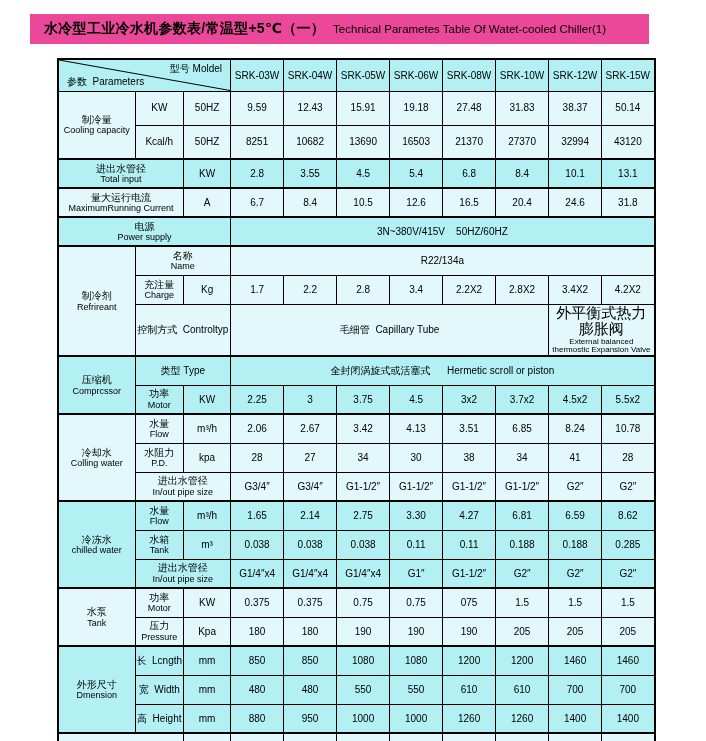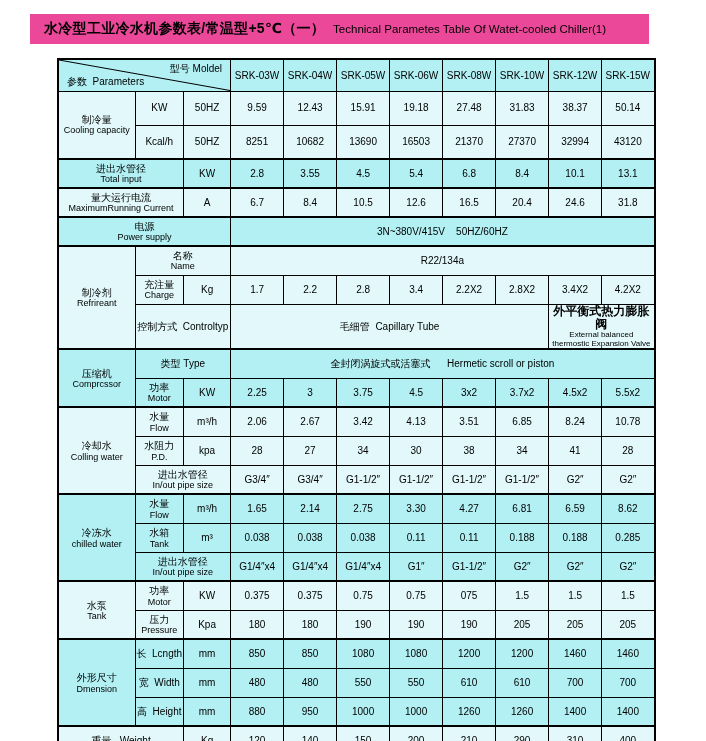--- a/index.html
+++ b/index.html
@@ -44,21 +44,21 @@
   .en { font-size:9px; }
   .v  { font-size:10px; }
   .pre { white-space:pre; }
 
   .corner { position:relative; padding:0; }
   .corner svg { position:absolute; left:0; top:0; width:100%; height:100%; display:block; }
   .corner .ct { position:absolute; top:3px; right:8px; font-size:10px; }
   .corner .cb { position:absolute; bottom:3px; left:8px; font-size:10px; }
 
   .valve { font-size:8px; line-height:1.1; }
-  .valve .vzh { font-size:12px;font-weight:bold; }
+  .valve .vzh { font-size:15px; }
 </style>
 </head>
 <body>
 
 <div class="title-bar">
   <span class="title-zh">水冷型工业冷水机参数表/常温型+5℃（一）</span>
   <span class="title-en">Technical Parametes Table Of Watet-cooled Chiller(1)</span>
 </div>
 
 <table class="params">

